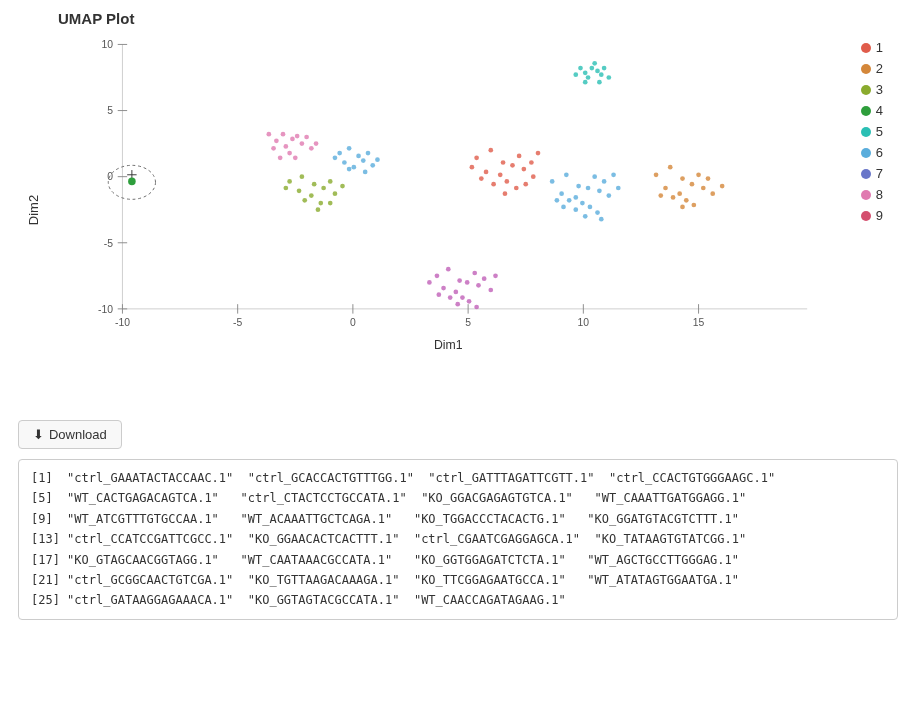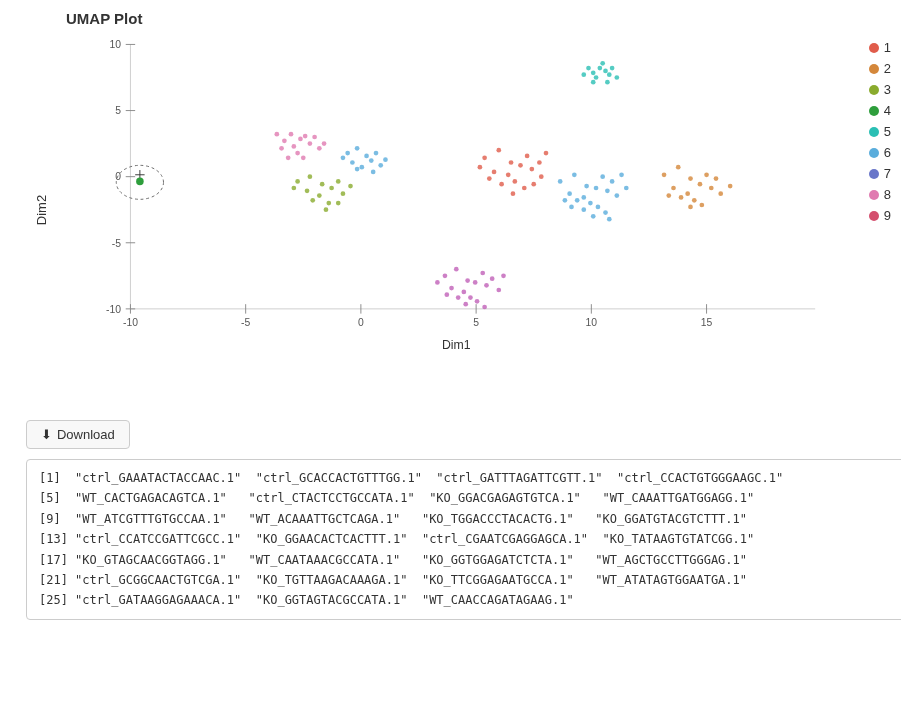--- a/index.html
+++ b/index.html
@@ -5,21 +5,21 @@
     * { box-sizing: border-box; margin: 0; padding: 0; }
     body {
       background: #fff;
       font-family: Arial, sans-serif;
       font-size: 13px;
       color: #333;
       width: 901px;
       min-height: 720px;
     }
     .main-container {
-      padding: 10px 10px 10px 26px;
+      padding: 10px 10px 10px 18px;
     }
     .plot-area {
       position: relative;
       width: 870px;
       height: 400px;
       margin-bottom: 10px;
     }
     .plot-title {
       position: absolute;
       top: 0;

